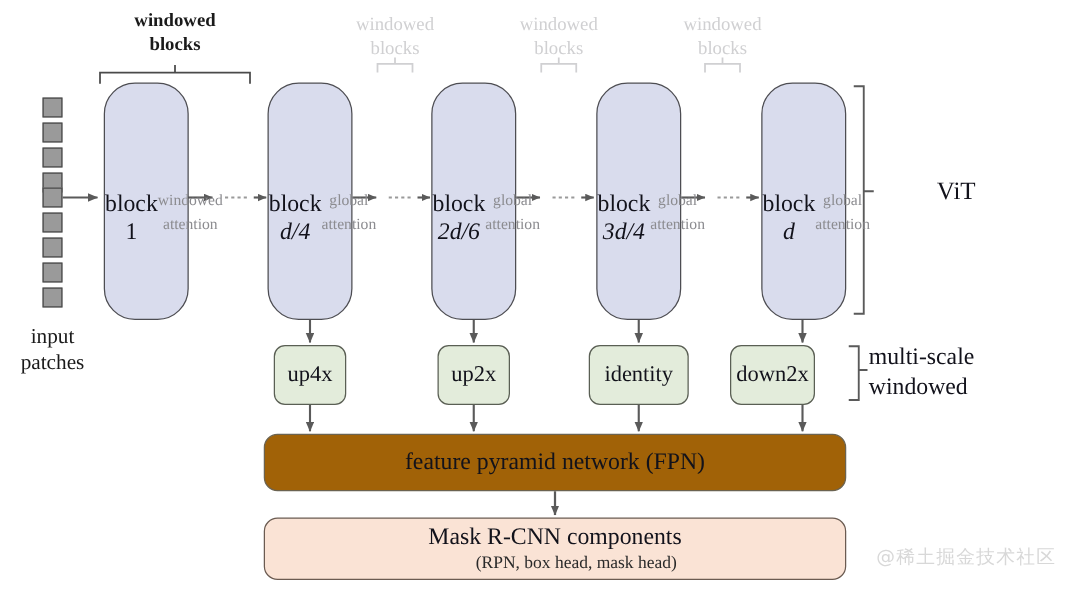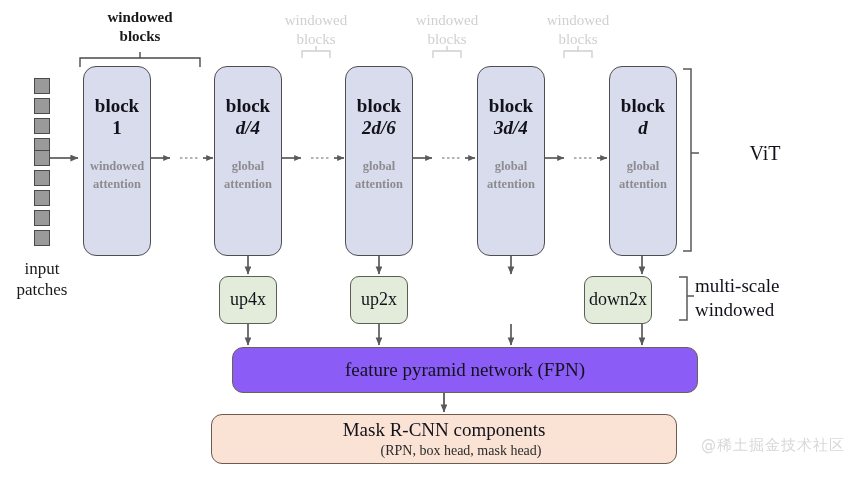--- a/index.html
+++ b/index.html
@@ -39,26 +39,25 @@
     line-height: 1.25;
   }
 
   
   .vit-block {
     position: absolute;
     width: 68px;
     height: 190px;
     background: #d9dced;
     border: 1.6px solid #4d4d52;
-    border-radius: 13px;
+    border-radius: 25px;
     box-sizing: border-box;
     display: flex;
-    flex-direction: column;
+    flex-direction: row;
     align-items: center;
-    font-weight: bold;
   }
   .vit-title {
     font-size: 19px;
     color: #12121b;
     text-align: center;
     line-height: 1.18;
     margin-top: 28px;
     white-space: nowrap;
   }
   .vit-title .it { font-style: italic; }
@@ -93,23 +92,22 @@
     position: absolute;
     box-sizing: border-box;
     border-radius: 11px;
     display: flex;
     flex-direction: column;
     align-items: center;
     justify-content: center;
     text-align: center;
   }
   .stage-fpn {
-    background: #8b5cf6;
+    background: #a16207;
     border: 1.6px solid #6b6351;
-    margin-left: 21px;
   }
   .stage-rcnn {
     background: #fae3d5;
     border: 1.6px solid #6b5b51;
   }
   .stage-main { font-size: 19px; color: #12121b; }
   .stage-sub  { font-size: 14px; color: #2a2a2a; margin-top: 2px; margin-left: 34px; }
 
   
   .brk-label {
@@ -345,20 +343,23 @@
   </div>
 
   <div class="adaptor" style="left:219px; top:276px; width:58px;">
     <span>up</span>
     <span>4x</span>
   </div>
   <div class="adaptor" style="left:350px; top:276px; width:58px;">
     <span>up</span>
     <span>2x</span>
   </div>
+  <div class="adaptor" style="left:471px; top:276px; width:80px;">
+    <span>identity</span>
+  </div>
   <div class="adaptor" style="left:584px; top:276px; width:68px;">
     <span>down</span>
     <span>2x</span>
   </div>
 
   <div class="stage stage-fpn" style="left:211px; top:347px; width:466px; height:46px;">
     <div class="stage-main">feature pyramid network (FPN)</div>
   </div>
 
   <div class="stage stage-rcnn" style="left:211px; top:414px; width:466px; height:50px;">

